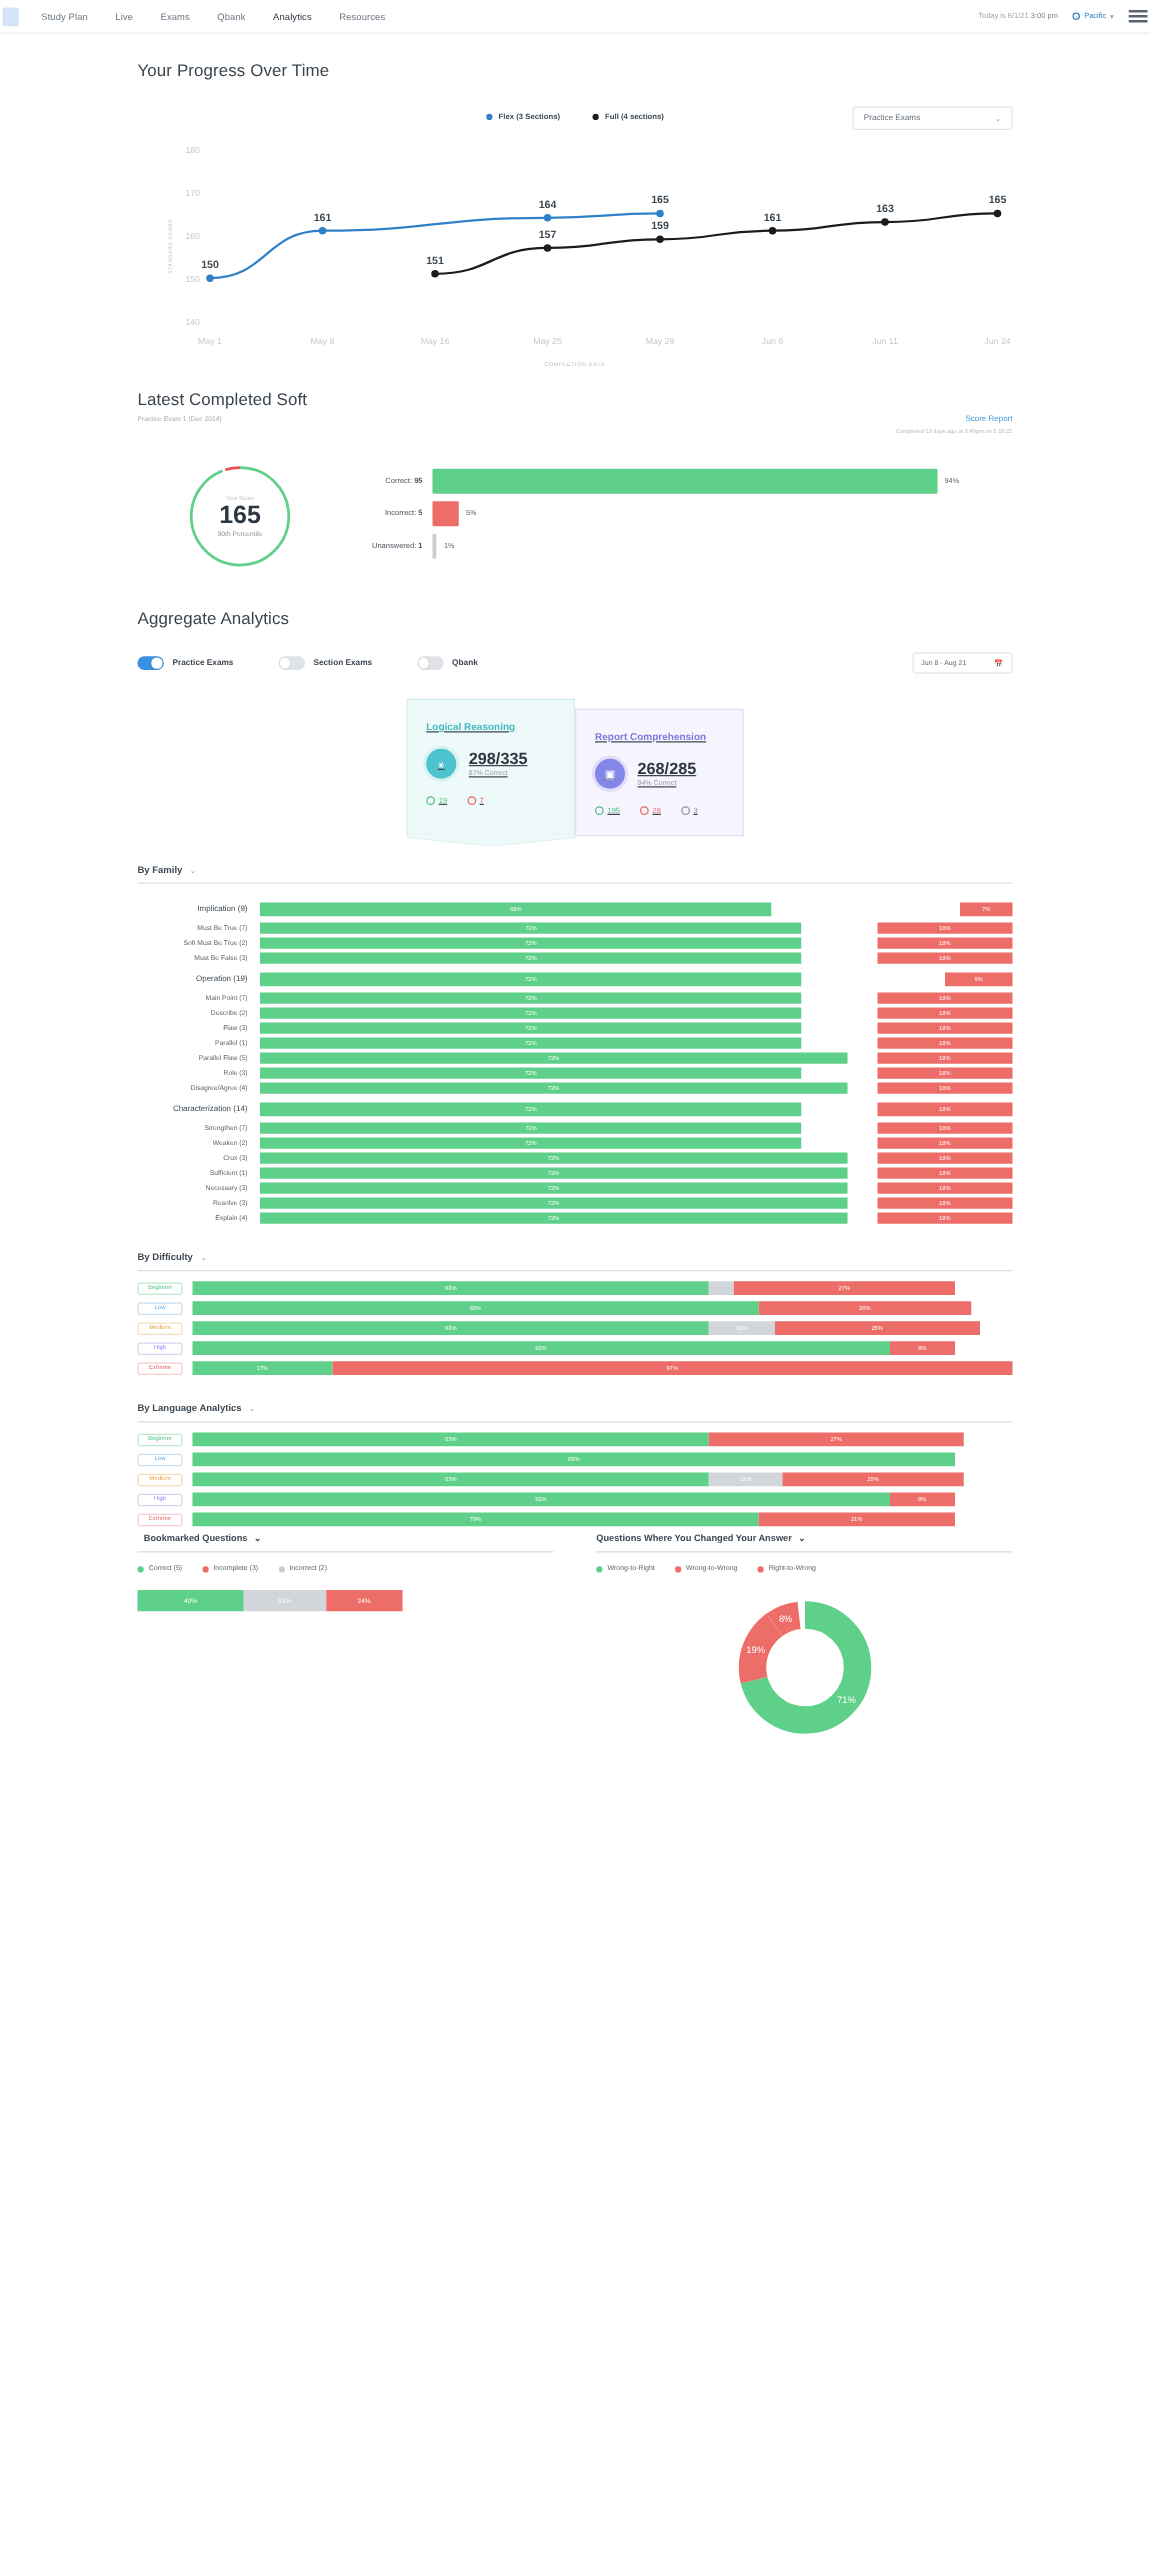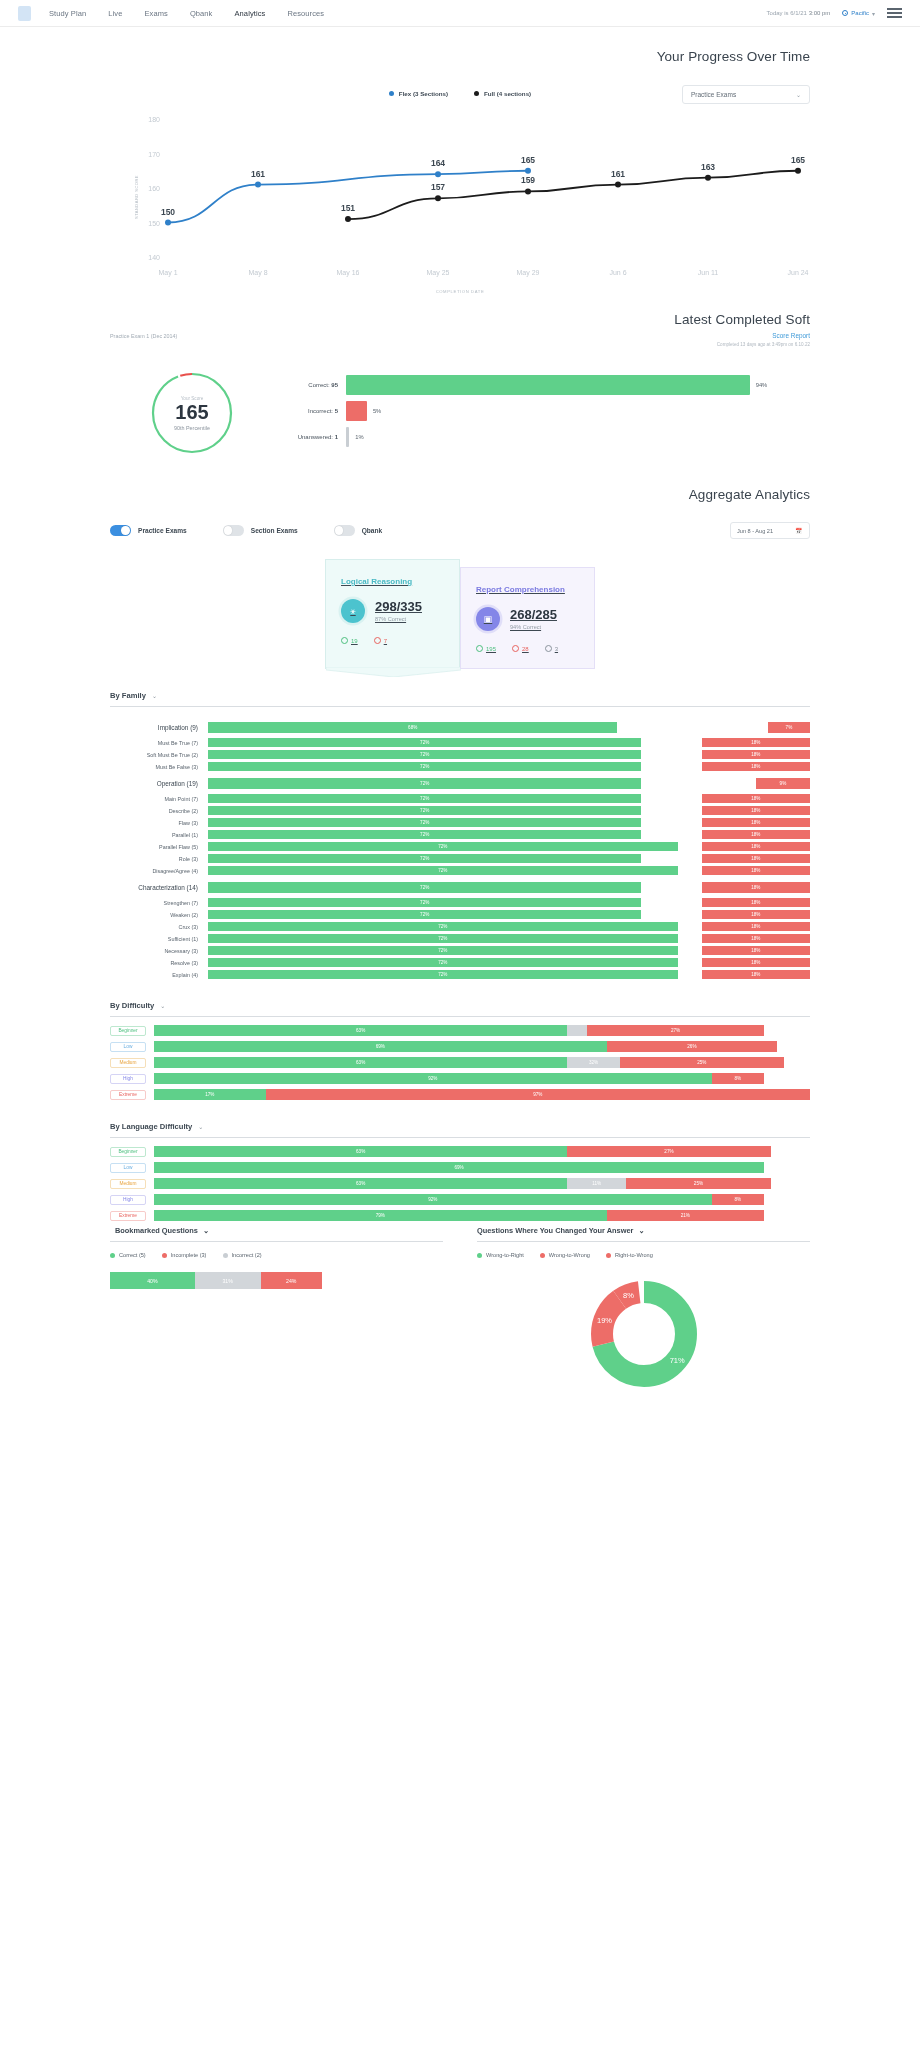--- a/index.html
+++ b/index.html
@@ -8,21 +8,21 @@
     background: #ffffff;
     font-family: "Liberation Sans", sans-serif;
     color: #3d4852;
     overflow: hidden;
   }
 
   
   .navbar {
     height: 27px;
     display: flex; align-items: center;
-    padding: 0 18px;
+    padding: 0 2px;
     border-bottom: 1px solid #ececec;
     background: #fff;
   }
   .brand-logo {
     width: 13px; height: 15px;
     background: #d3e4f5; border-radius: 2px;
     margin-right: 18px;
   }
   .nav-links { display: flex; align-items: center; gap: 22px; }
   .nav-link { font-size: 7.5px; color: #6b7683; letter-spacing: .1px; }
@@ -35,21 +35,20 @@
   .tz-pin::after { content:""; position:absolute; inset:1.5px; background:#2f80c9; border-radius:50%; }
   .tz-caret { font-size: 6px; color: #9aa4ae; }
   .hamburger { display: flex; flex-direction: column; gap: 2.5px; }
   .hamburger span { display: block; width: 15px; height: 1.6px; background: #5a646e; }
 
   
   .page { padding: 0 110px; }
   .section-title {
     font-size: 13.5px; color: #3a444e; font-weight: normal;
     letter-spacing: .1px;
-    text-align: right;
   }
 
   
   .progress-block { padding-top: 22px; }
   .legend-row {
     display: flex; align-items: center; justify-content: center;
     gap: 26px; margin-top: 26px; position: relative;
   }
   .legend-item { display: flex; align-items: center; gap: 5px; font-size: 6.2px; color: #3f4a55; font-weight: bold; }
   .legend-dot { width: 5px; height: 5px; border-radius: 50%; }
@@ -650,21 +649,21 @@
       <div class="brow-bars">
         <div class="seg green" style="width:17%">17%</div>
               <div class="seg red" style="width:83%">97%</div>
       </div>
           </div>
         </div>
     </div>
 
     <div class="break-section">
       <div class="break-head">
-        <span>By Language Difficulty</span>
+        <span>By Language Analytics</span>
         <span class="chev">⌄</span>
       </div>
       <div class="break-table" id="language-table">
           <div class="drow">
       <div class="pill beginner">Beginner</div>
       <div class="brow-bars">
         <div class="seg green" style="width:63%">63%</div>
               <div class="seg red" style="width:31%">27%</div>
       </div>
           </div>

